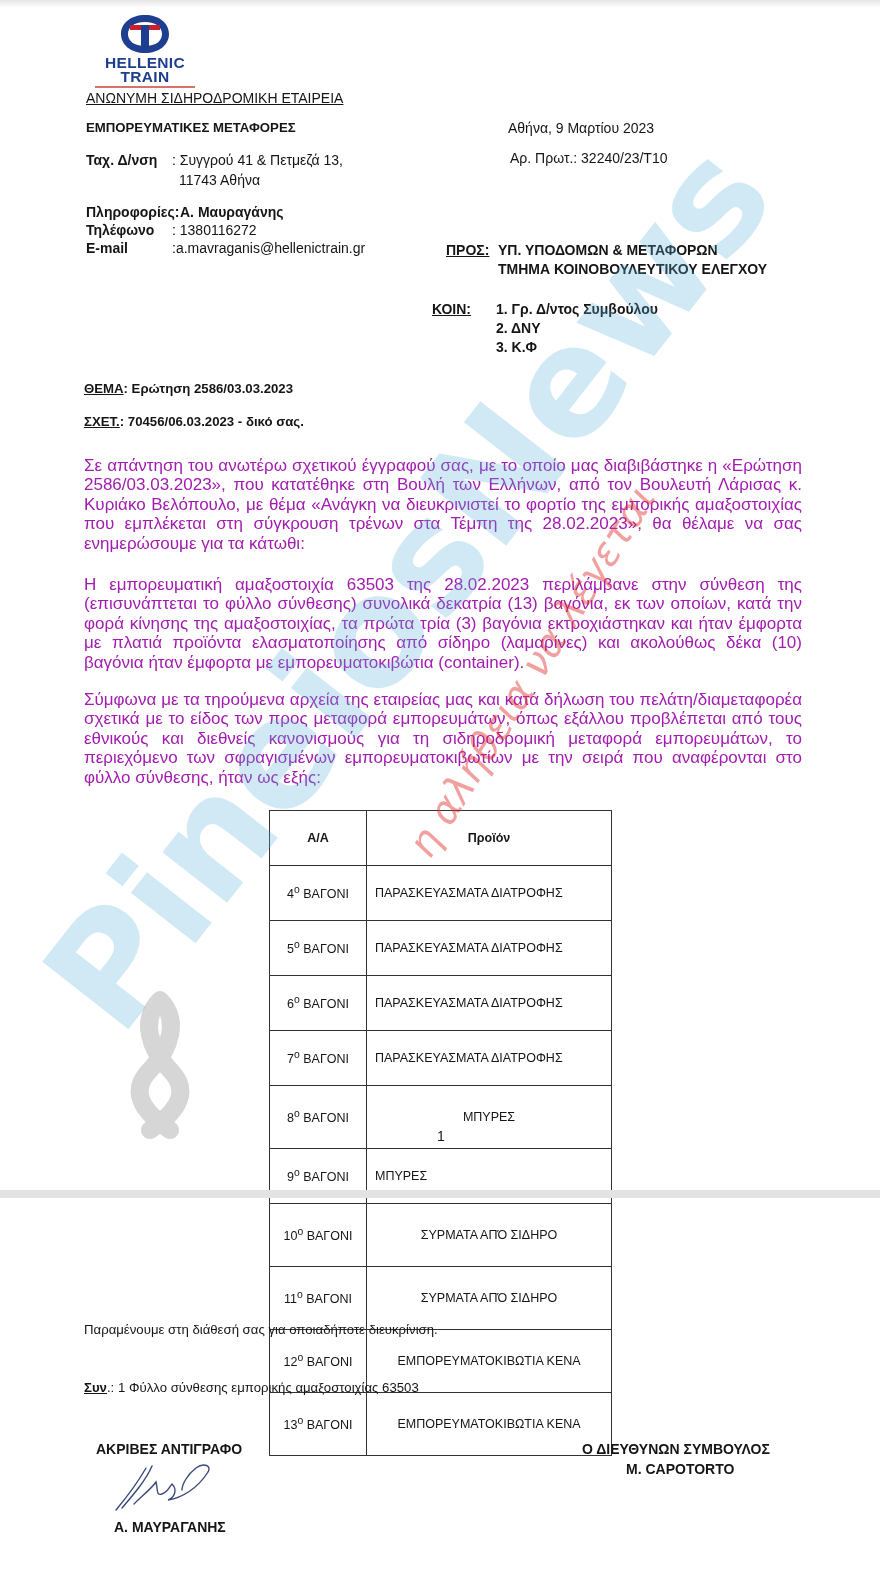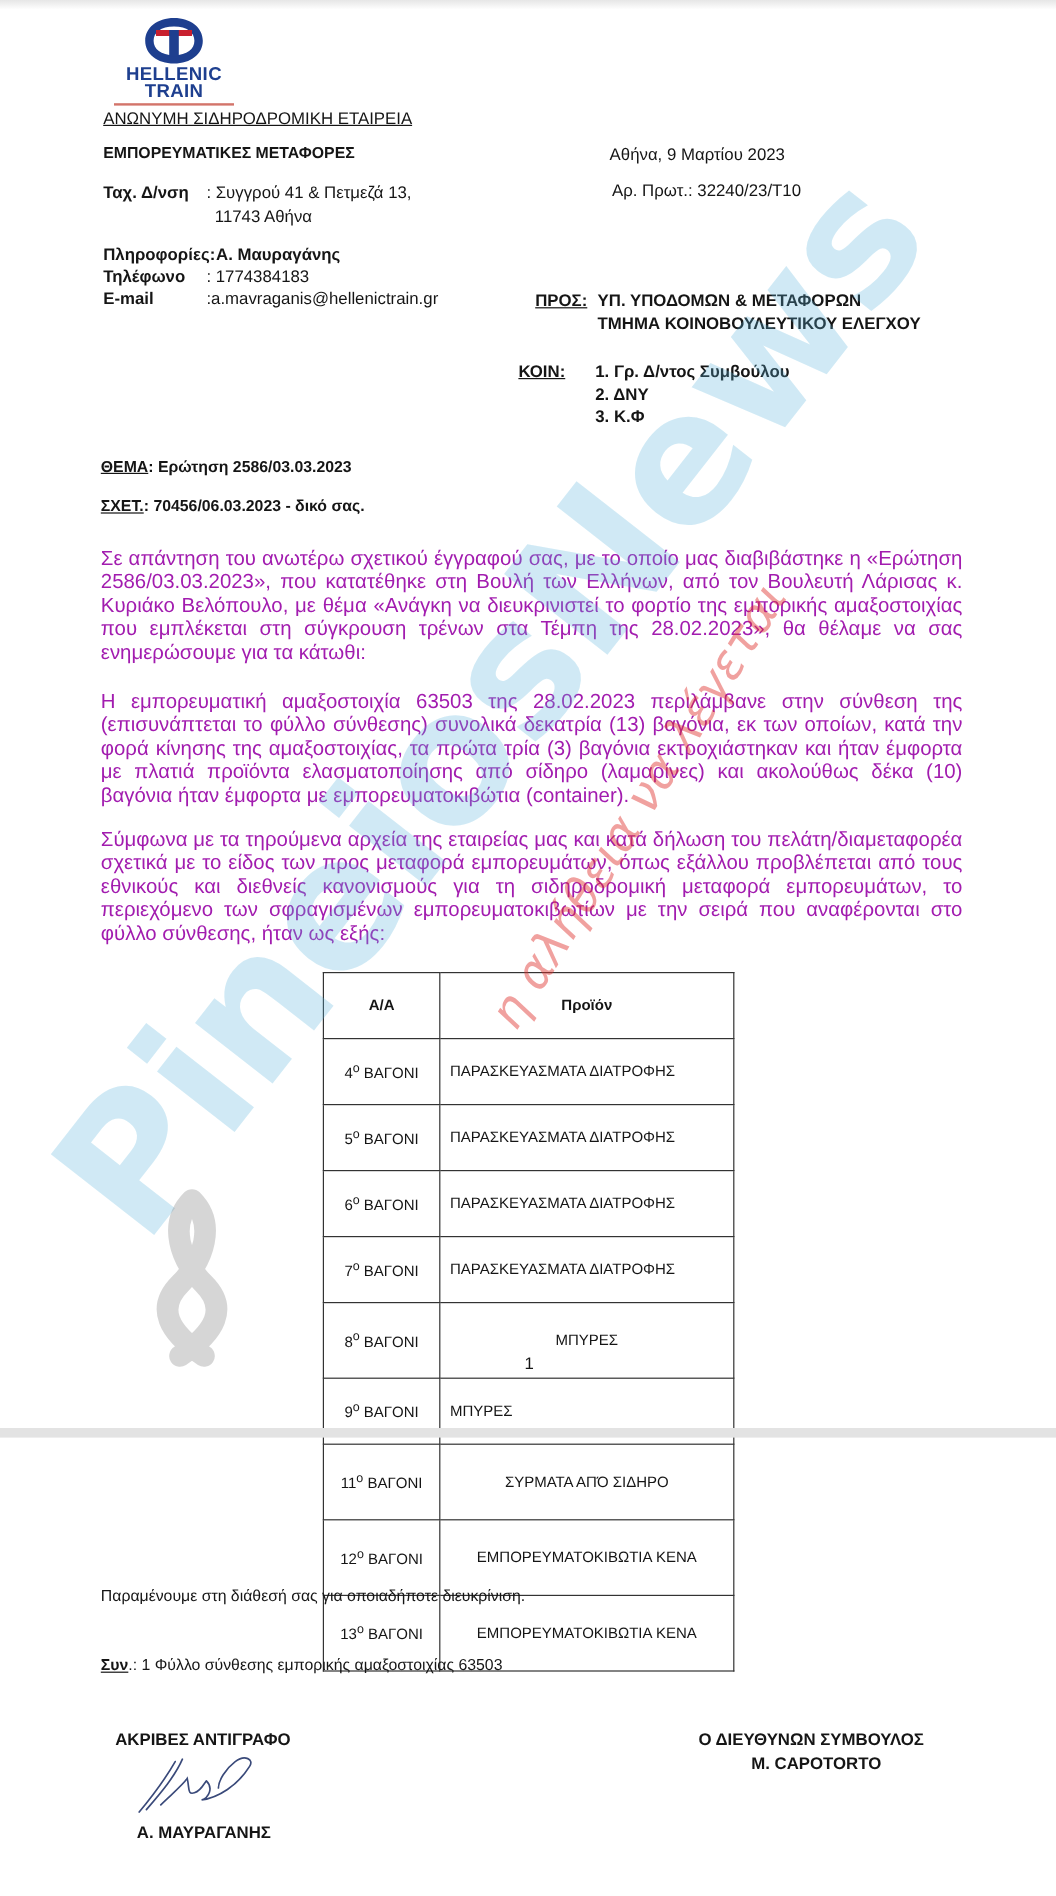--- a/index.html
+++ b/index.html
@@ -59,21 +59,21 @@
 
 <div class="abs b f13" style="left:86px; top:120px;">ΕΜΠΟΡΕΥΜΑΤΙΚΕΣ ΜΕΤΑΦΟΡΕΣ</div>
 
 <div class="abs b f12" style="left:86px; top:152px;">Ταχ. Δ/νση</div>
 <div class="abs f12" style="left:172px; top:152px;">: Συγγρού 41 &amp; Πετμεζά 13,</div>
 <div class="abs f12" style="left:179px; top:172px;">11743 Αθήνα</div>
 
 <div class="abs b f12" style="left:86px; top:204px;">Πληροφορίες:</div>
 <div class="abs b f12" style="left:180px; top:204px;">Α. Μαυραγάνης</div>
 <div class="abs b f12" style="left:86px; top:222px;">Τηλέφωνο</div>
-<div class="abs f12" style="left:172px; top:222px;">: 1774384183</div>
+<div class="abs f12" style="left:172px; top:222px;">: 1380116272</div>
 <div class="abs b f12" style="left:86px; top:240px;">E-mail</div>
 <div class="abs f12" style="left:172px; top:240px;">:a.mavraganis@hellenictrain.gr</div>
 
 <div class="abs f12" style="left:508px; top:120px;">Αθήνα, 9  Μαρτίου 2023</div>
 <div class="abs f12" style="left:510px; top:150px;">Αρ. Πρωτ.: 32240/23/Τ10</div>
 
 <div class="abs b f12 u" style="left:446px; top:242px;">ΠΡΟΣ:</div>
 <div class="abs b f12" style="left:498px; top:242px;">ΥΠ. ΥΠΟΔΟΜΩΝ &amp; ΜΕΤΑΦΟΡΩΝ</div>
 <div class="abs b f12" style="left:498px; top:261px;">ΤΜΗΜΑ ΚΟΙΝΟΒΟΥΛΕΥΤΙΚΟΥ ΕΛΕΓΧΟΥ</div>
 
@@ -115,20 +115,24 @@
     </tr>
     <tr class="tall">
       <td class="aa"><span>8</span><sup>ο</sup><span> ΒΑΓΟΝΙ</span></td>
       <td class="pr">ΜΠΥΡΕΣ</td>
     </tr>
     <tr>
       <td class="aa"><span>9</span><sup>ο</sup><span> ΒΑΓΟΝΙ</span></td>
       <td class="pr">ΜΠΥΡΕΣ</td>
     </tr>
     <tr class="tall">
+      <td class="aa"><span>10</span><sup>ο</sup><span> ΒΑΓΟΝΙ</span></td>
+      <td class="pr">ΣΥΡΜΑΤΑ ΑΠΌ ΣΙΔΗΡΟ</td>
+    </tr>
+    <tr class="tall">
       <td class="aa"><span>11</span><sup>ο</sup><span> ΒΑΓΟΝΙ</span></td>
       <td class="pr">ΣΥΡΜΑΤΑ ΑΠΌ ΣΙΔΗΡΟ</td>
     </tr>
     <tr class="tall">
       <td class="aa"><span>12</span><sup>ο</sup><span> ΒΑΓΟΝΙ</span></td>
       <td class="pr">ΕΜΠΟΡΕΥΜΑΤΟΚΙΒΩΤΙΑ ΚΕΝΑ</td>
     </tr>
     <tr class="tall">
       <td class="aa"><span>13</span><sup>ο</sup><span> ΒΑΓΟΝΙ</span></td>
       <td class="pr">ΕΜΠΟΡΕΥΜΑΤΟΚΙΒΩΤΙΑ ΚΕΝΑ</td>

